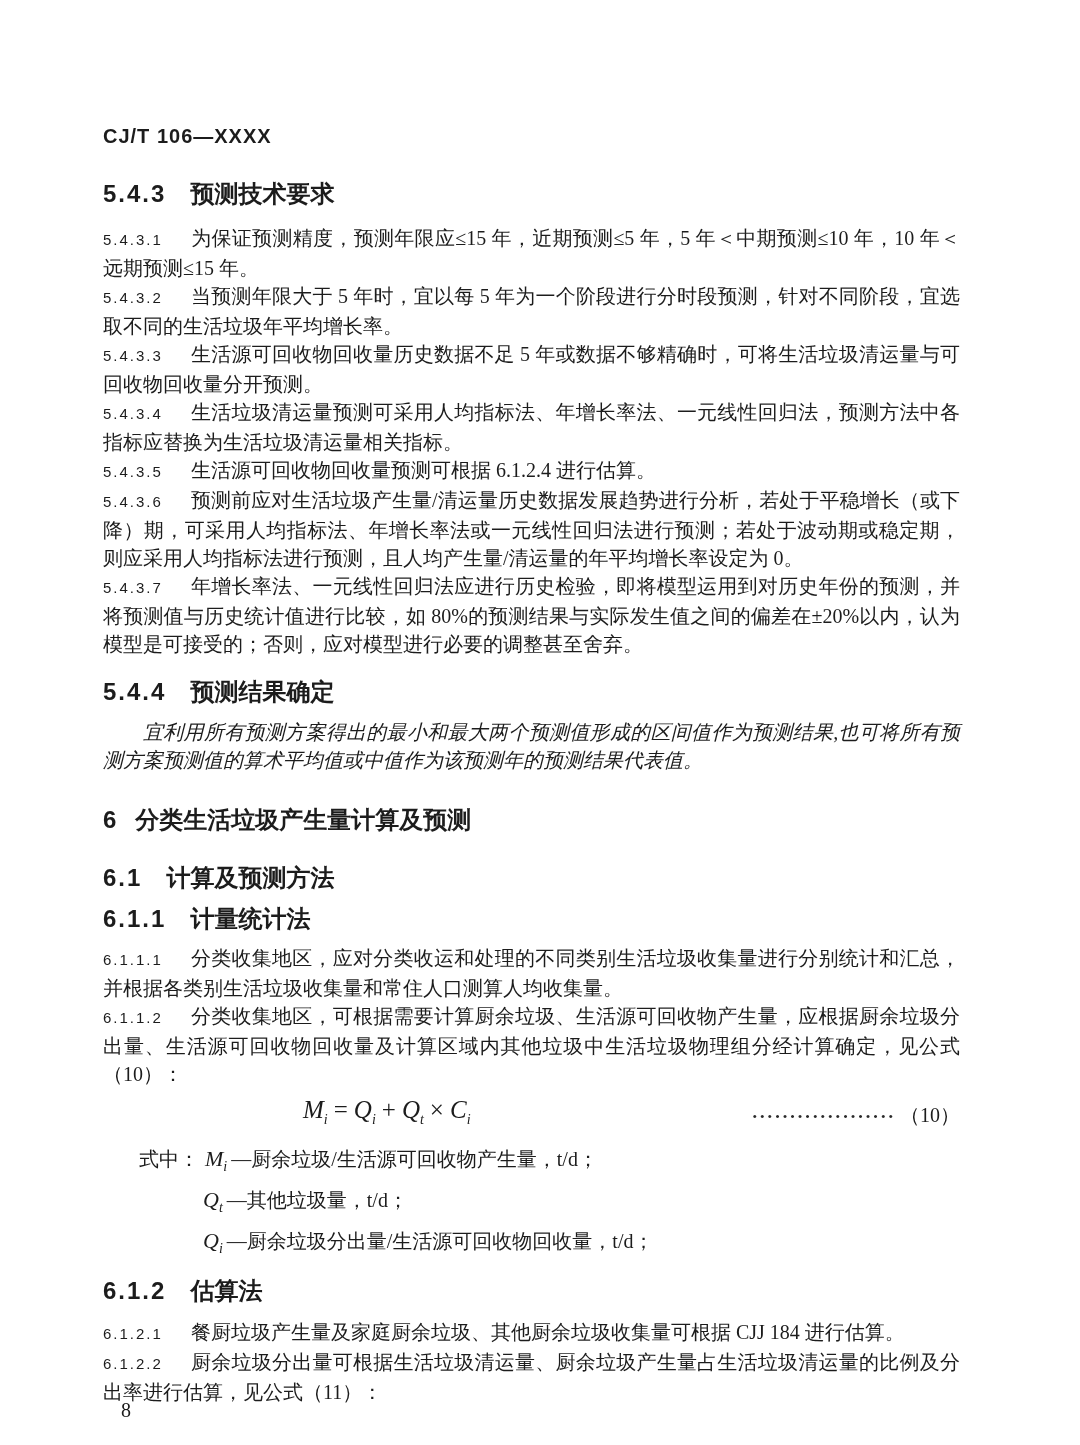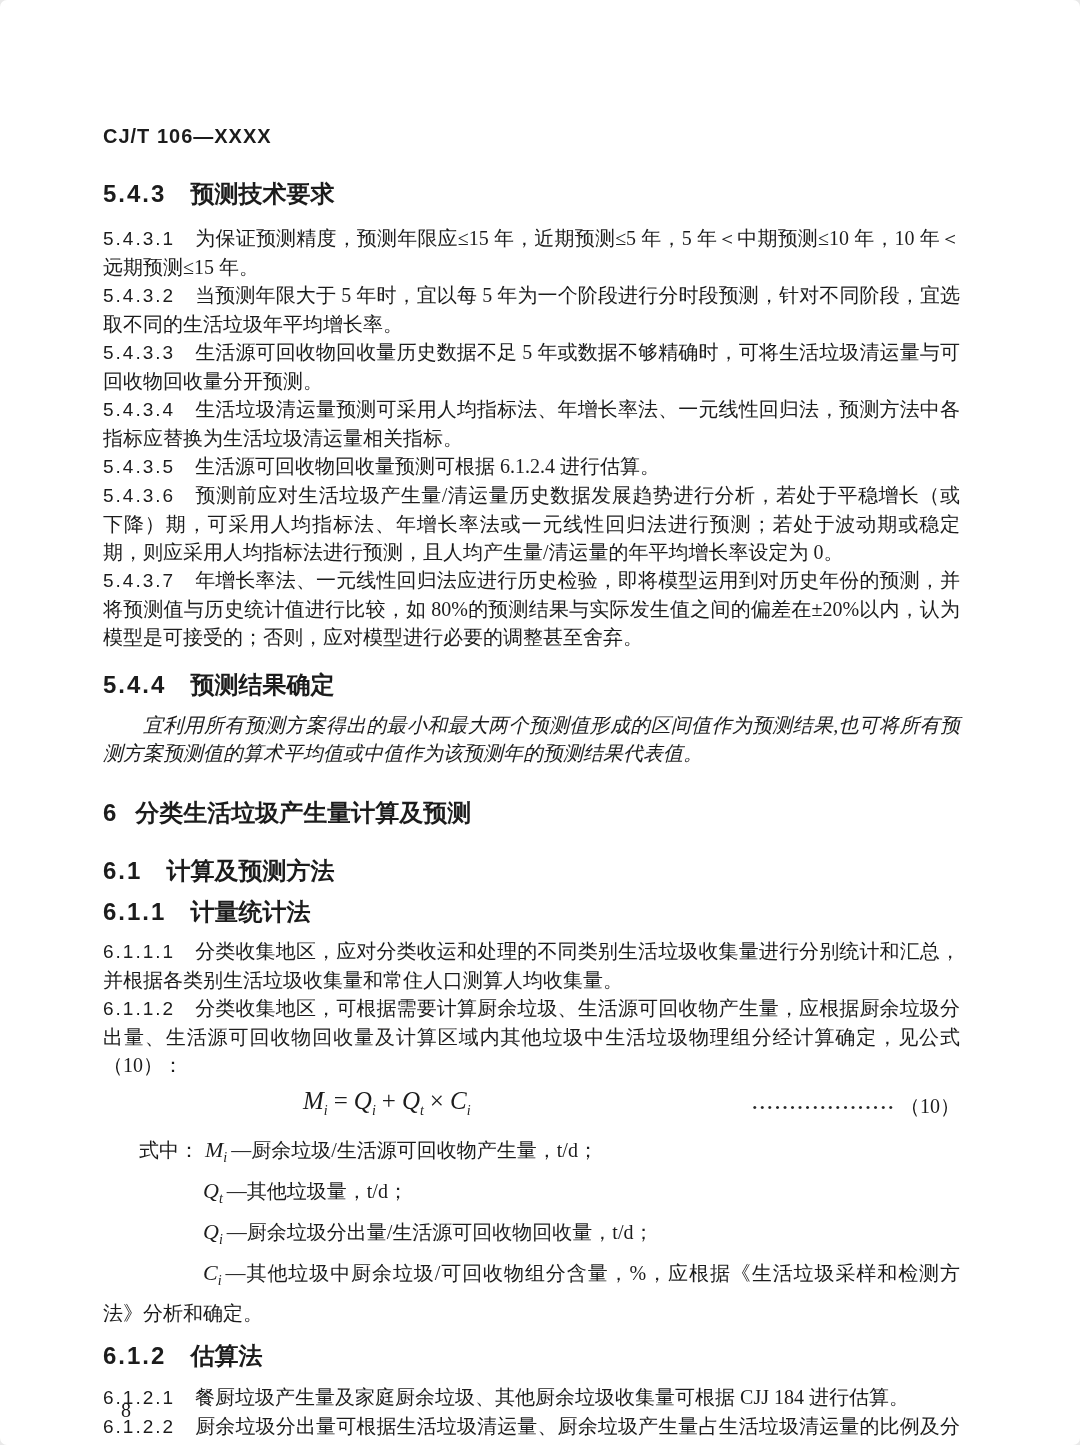--- a/index.html
+++ b/index.html
@@ -9,21 +9,20 @@
     height: 1445px;
     margin: 0 auto;
     background: #ffffff;
     box-sizing: border-box;
     padding: 122px 120px 0 103px;
     color: #1c1c1c;
     font-family: "Liberation Serif", "DejaVu Serif", serif;
     font-size: 20px;
     line-height: 28px;
     overflow: hidden;
-    border-radius: 7px;
   }
   .running-header {
     font-family: "Liberation Sans", "DejaVu Sans", sans-serif;
     font-weight: 700;
     font-size: 20px;
     letter-spacing: 1px;
     line-height: 28px;
   }
   h2, h3 {
     font-family: "Liberation Sans", "DejaVu Sans", sans-serif;
@@ -36,23 +35,23 @@
   .hnum-ch { letter-spacing: 1px; margin-right: 18px; }
   h3.s543 { margin: 30px 0 16px; }
   h3.s544 { margin: 20px 0 12px; }
   h2.ch6  { margin: 32px 0 0; }
   h3.s61  { margin: 30px 0 0; }
   h3.s611 { margin: 13px 0 11px; }
   h3.s612 { margin: 12px 0 13px; }
   p { margin: 0; text-align: justify; }
   .clause .cnum {
     font-family: "Liberation Sans", "DejaVu Sans", sans-serif;
-    font-size: 19px;
+    font-size: 15px;
     letter-spacing: 2px;
-    margin-right: 20px;
+    margin-right: 28px;
     white-space: nowrap;
   }
   .para-indent { text-indent: 2em; font-style: italic; }
   .formula-row {
     display: flex;
     align-items: center;
     margin: 8px 0 8px;
     height: 38px;
   }
   .formula {
@@ -141,21 +140,20 @@
     <span class="leader">
       <span class="dots">•••••••••••••••••••</span>
       <span class="flabel">（10）</span>
     </span>
   </div>
 
   <div class="where">
     <p class="where-lead-line"><span class="wlead">式中：</span><span class="wsym"><span class="fv">M</span><sub>i</sub></span><span>—厨余垃圾/生活源可回收物产生量，t/d；</span></p>
     <p class="wdef"><span class="wsym"><span class="fv">Q</span><sub>t</sub></span><span>—其他垃圾量，t/d；</span></p>
     <p class="wdef"><span class="wsym"><span class="fv">Q</span><sub>i</sub></span><span>—厨余垃圾分出量/生活源可回收物回收量，t/d；</span></p>
-    <p class="wdef-wrap"><span class="wsym"><span class="fv">C</span><sub>i</sub></span><span>—其他垃圾中厨余垃圾/可回收物组分含量，%，应根据《生活垃圾采样和检测方法》分析和确定。</span></p>
   </div>
 
   <h3 class="s612">
     <span class="hnum">6.1.2</span><span>估算法</span>
   </h3>
 
   <div class="clauses612">
     <p class="clause"><span class="cnum">6.1.2.1</span><span>餐厨垃圾产生量及家庭厨余垃圾、其他厨余垃圾收集量可根据 CJJ 184 进行估算。</span></p>
     <p class="clause"><span class="cnum">6.1.2.2</span><span>厨余垃圾分出量可根据生活垃圾清运量、厨余垃圾产生量占生活垃圾清运量的比例及分出率进行估算，见公式（11）：</span></p>
   </div>

